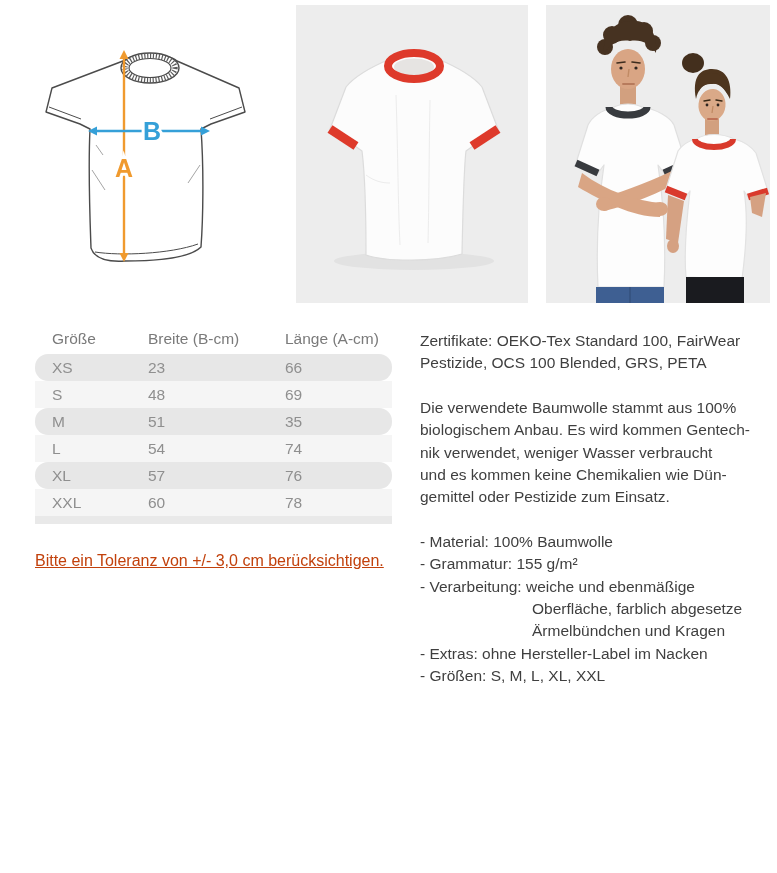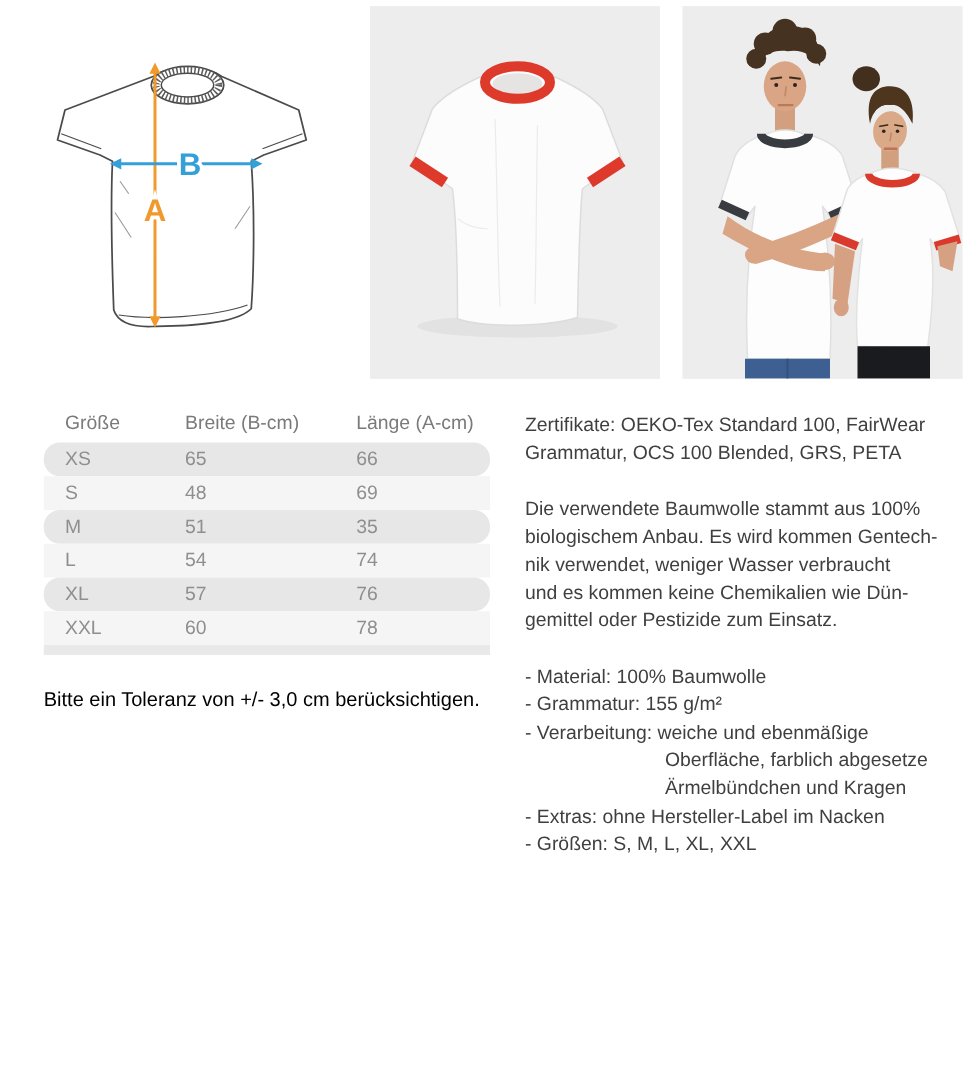--- a/index.html
+++ b/index.html
@@ -17,21 +17,21 @@
 
   
   .size-table{position:absolute;left:35px;top:324px;width:357px;font-size:15.5px;color:#8F8F8F;}
   .t-row{display:grid;grid-template-columns:113px 137px 107px;align-items:center;height:27px;}
   .t-row.header{height:30px;background:#ffffff;color:#7A7A7A;}
   .t-row .c1{padding-left:17px;}
   .t-row.stripe-a{background:#E7E7E7;border-radius:13px;}
   .t-row.stripe-b{background:#F5F5F5;}
   .t-foot{height:8px;background:#E9E9E9;}
 
-  .tolerance{position:absolute;left:35px;top:552px;font-size:16px;color:#000000;}
+  .tolerance{position:absolute;left:35px;top:552px;font-size:16px;color:#c2410c;text-decoration:underline;}
 
   
   .description{position:absolute;left:420px;top:330px;width:352px;font-size:15.5px;line-height:22.4px;color:#3F3F3F;}
   .description .para{margin:0 0 22px 0;}
   .description .line{white-space:nowrap;}
   .description .line.indent{padding-left:112px;}
 </style>
 </head>
 <body>
 
@@ -181,21 +181,21 @@
   </div>
 
   <div class="size-table">
     <div class="t-row header">
       <div class="c1">Größe</div>
       <div>Breite (B-cm)</div>
       <div>Länge (A-cm)</div>
     </div>
     <div class="t-row stripe-a">
       <div class="c1">XS</div>
-      <div>65</div>
+      <div>23</div>
       <div>66</div>
     </div>
     <div class="t-row stripe-b">
       <div class="c1">S</div>
       <div>48</div>
       <div>69</div>
     </div>
     <div class="t-row stripe-a">
       <div class="c1">M</div>
       <div>51</div>
@@ -217,21 +217,21 @@
       <div>78</div>
     </div>
     <div class="t-foot"></div>
   </div>
 
   <div class="tolerance">Bitte ein Toleranz von +/- 3,0 cm berücksichtigen.</div>
 
   <div class="description">
     <div class="para">
       <div class="line">Zertifikate: OEKO-Tex Standard 100, FairWear</div>
-      <div class="line">Grammatur, OCS 100 Blended, GRS, PETA</div>
+      <div class="line">Pestizide, OCS 100 Blended, GRS, PETA</div>
     </div>
     <div class="para">
       <div class="line">Die verwendete Baumwolle stammt aus 100%</div>
       <div class="line">biologischem Anbau. Es wird kommen Gentech-</div>
       <div class="line">nik verwendet, weniger Wasser verbraucht</div>
       <div class="line">und es kommen keine Chemikalien wie Dün-</div>
       <div class="line">gemittel oder Pestizide zum Einsatz.</div>
     </div>
     <div class="para">
       <div class="line">- Material: 100% Baumwolle</div>

